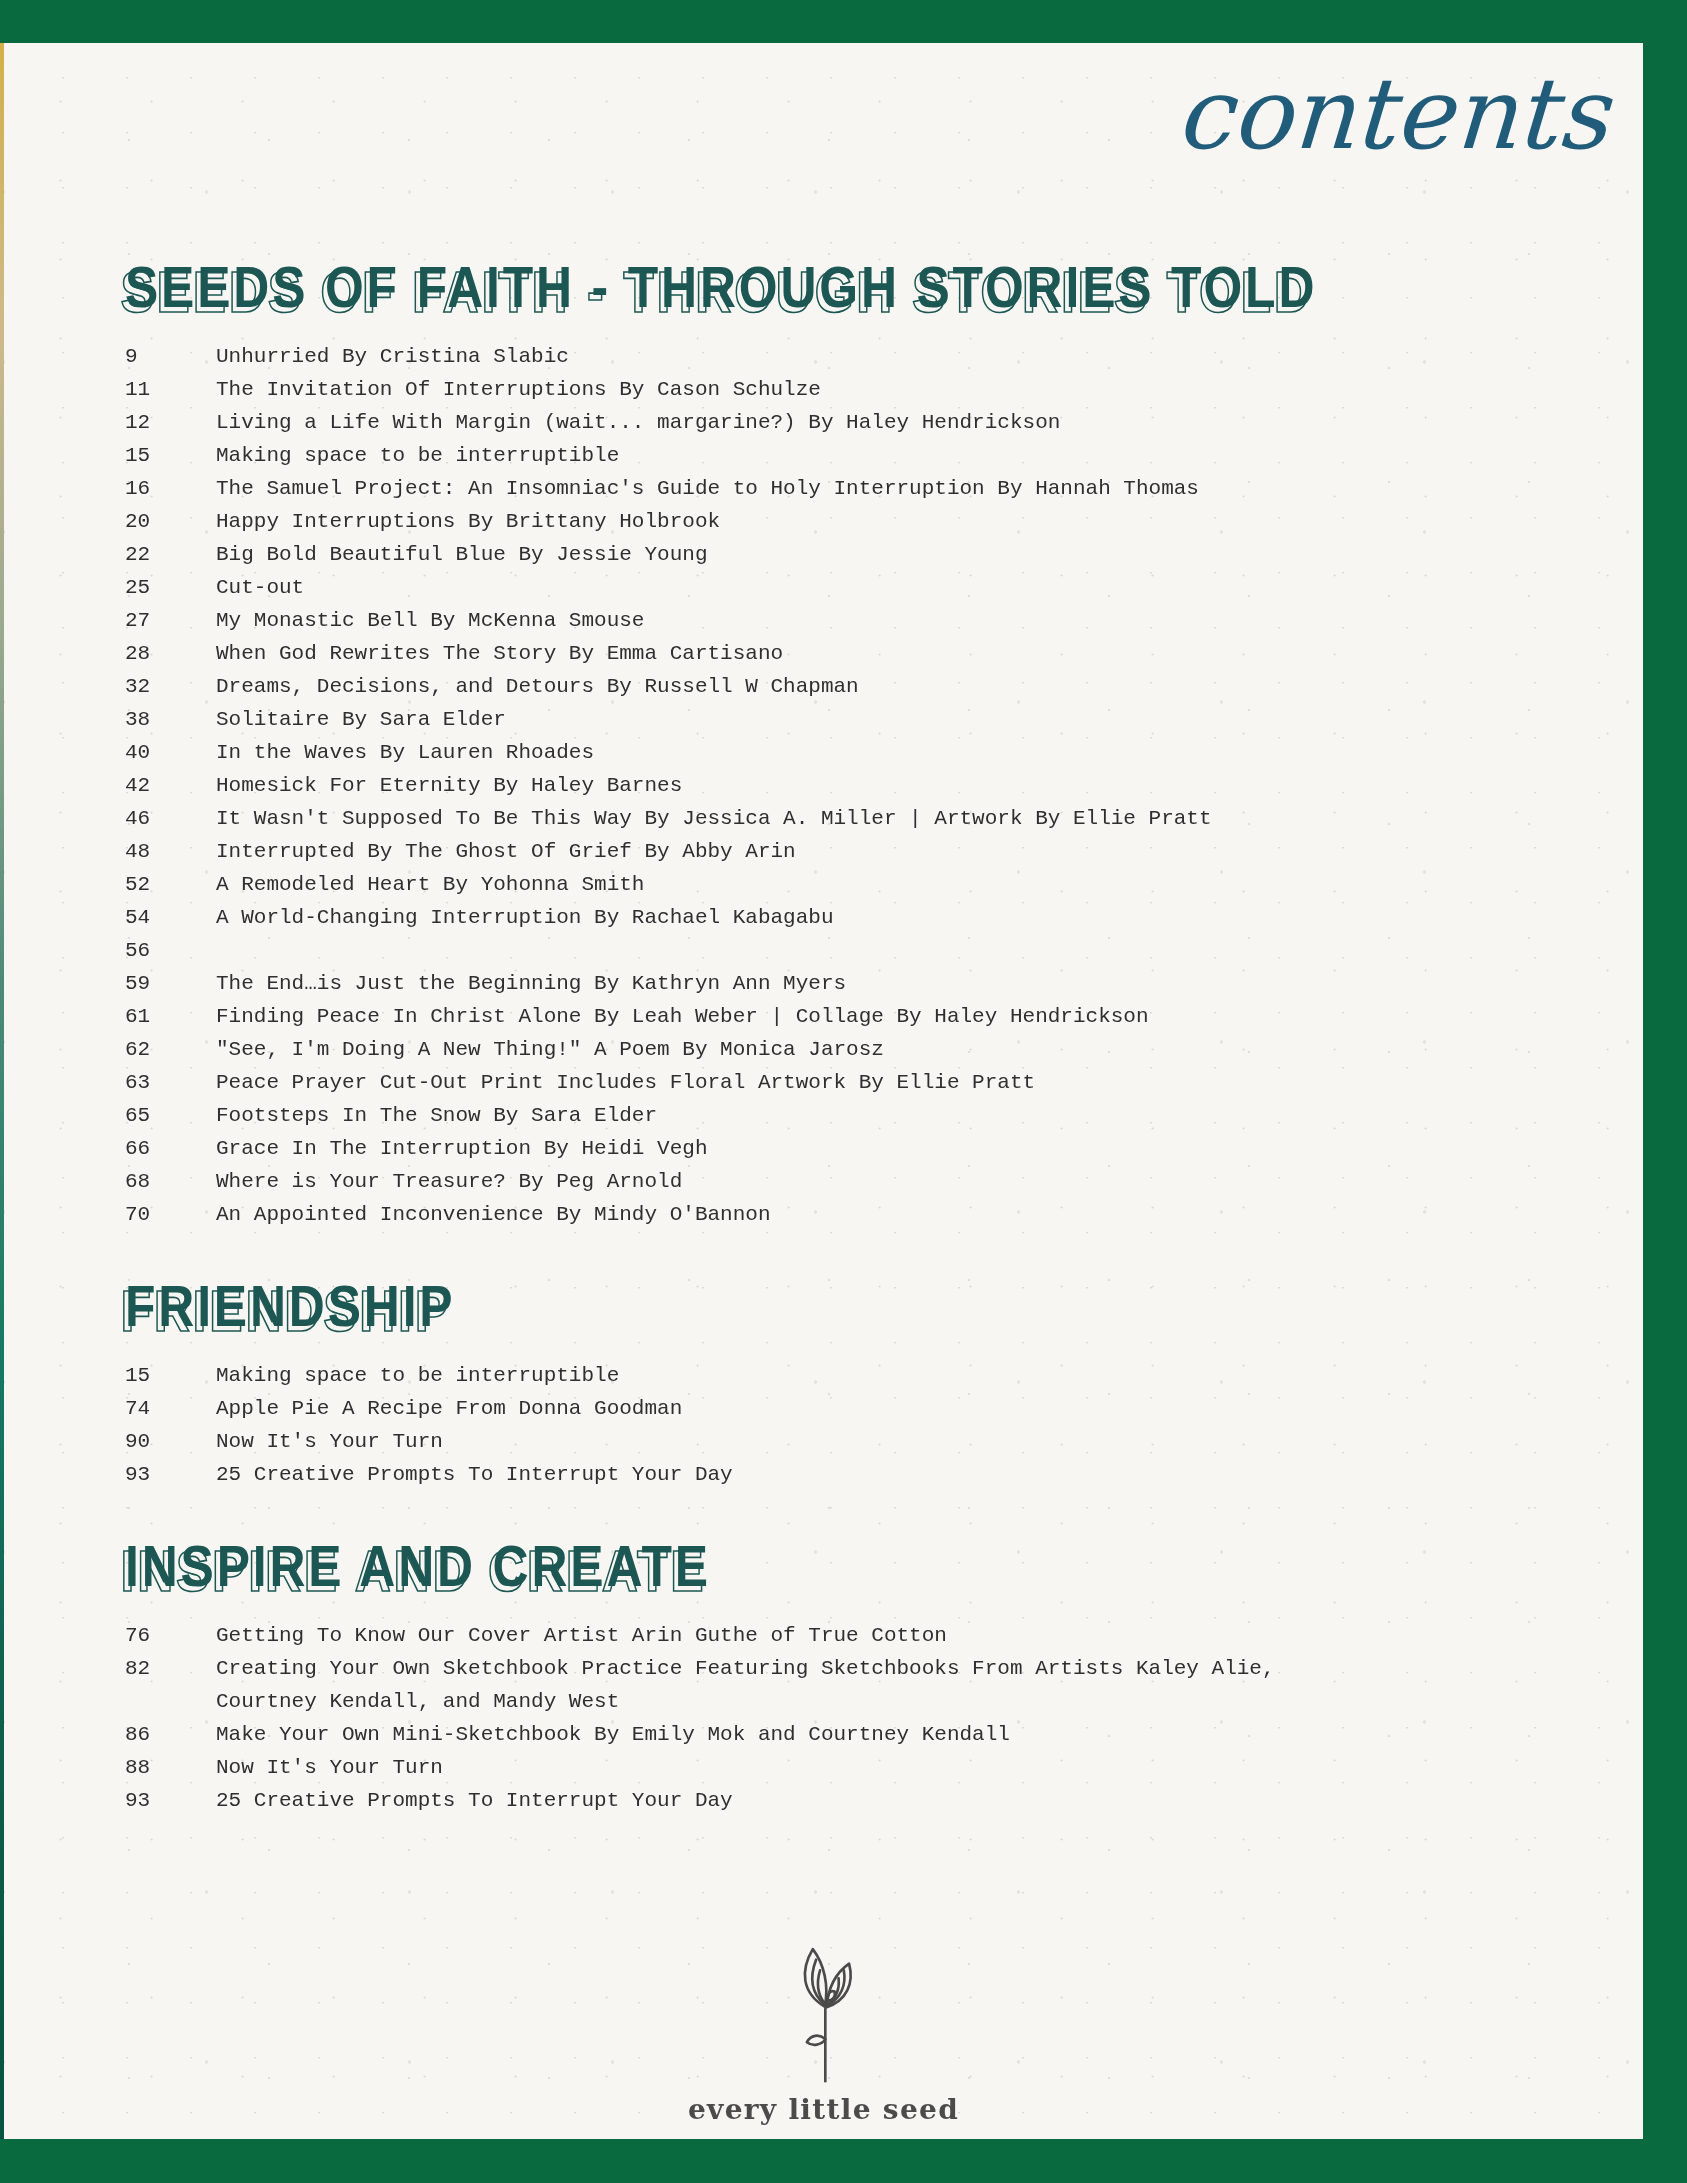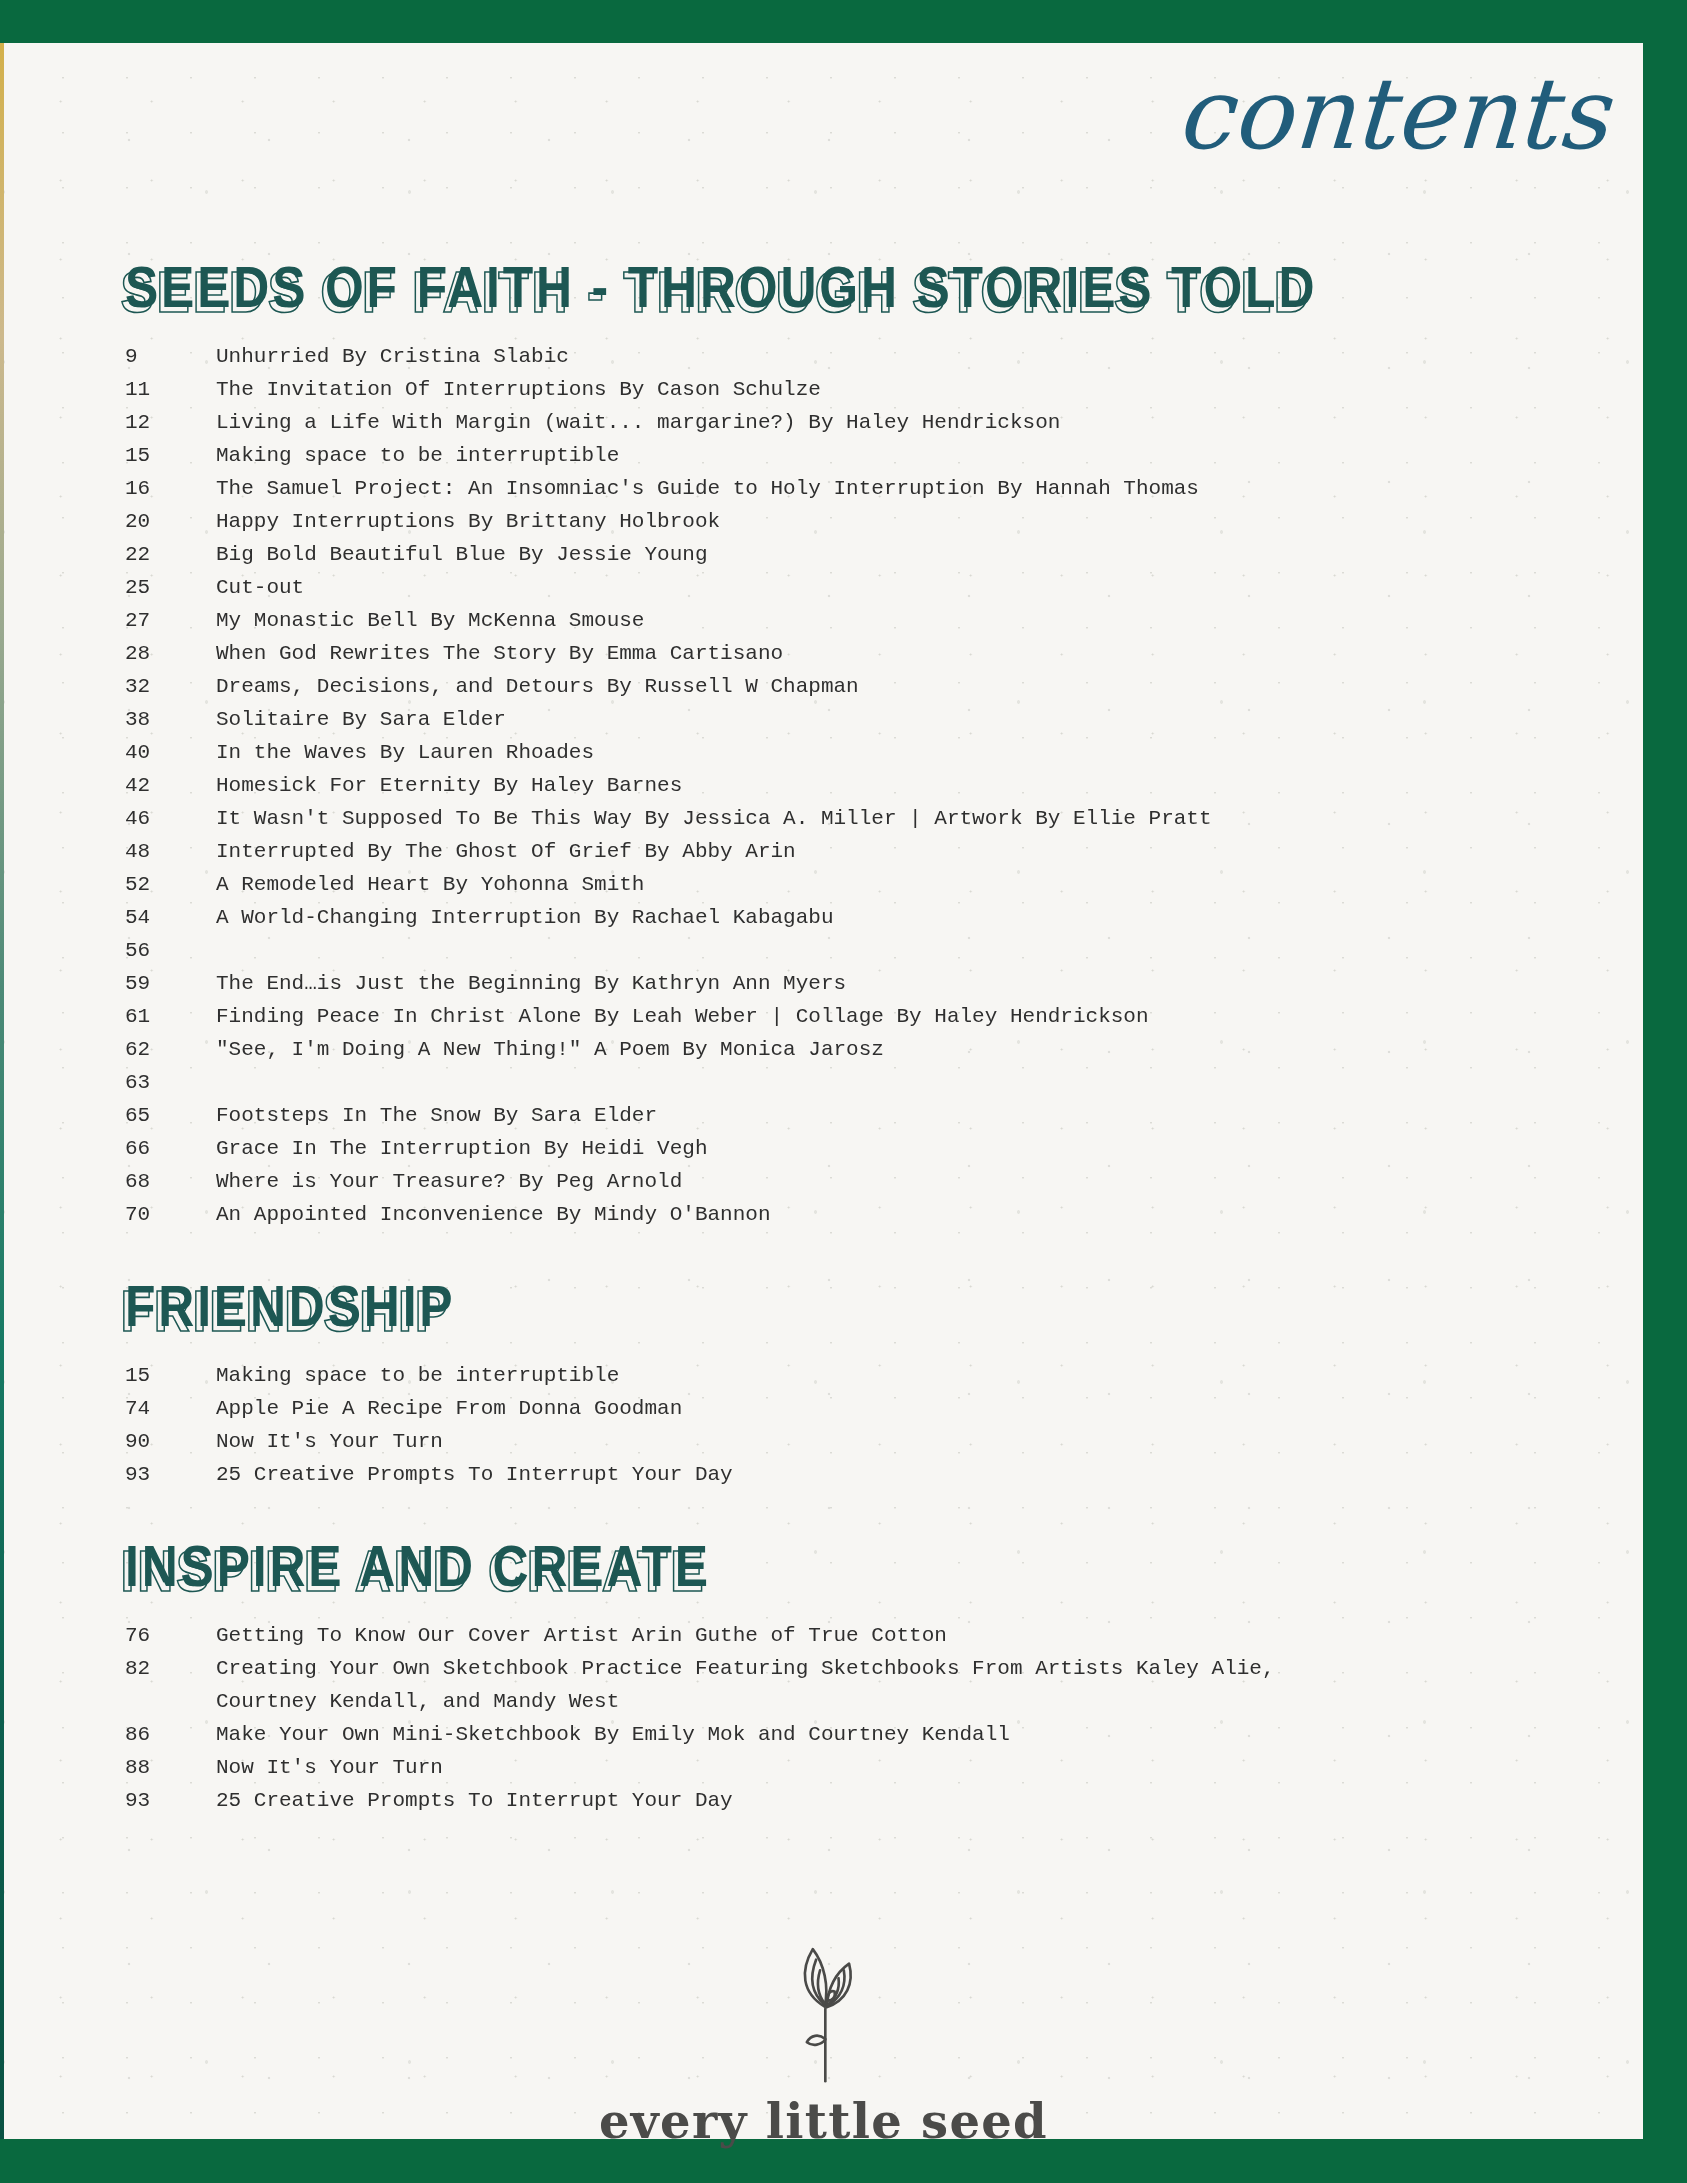--- a/index.html
+++ b/index.html
@@ -64,21 +64,21 @@
   .num{ flex:0 0 91px; }
   .ttl{ max-width:1098px; }
   .logo-block{
     position:absolute; left:50%; top:1902px; transform:translateX(-50%);
     text-align:center; width:794px;
   }
   .flower{ display:block; margin:0 auto; }
   .wordmark{
     margin-top:9.3px;
     font-family:"DejaVu Serif", serif;
-    font-weight:700; font-size:48px; letter-spacing:1.3px;
+    font-weight:700; font-size:28px; letter-spacing:1.3px;
     color:#4b4b49;
   }
 </style>
 </head>
 <body>
 
 <div class="edge-strip"></div>
 
 <div class="page">
 
@@ -168,20 +168,21 @@
           <div class="entry">
             <span class="num">61</span>
             <span class="ttl">Finding Peace In Christ Alone By Leah Weber | Collage By Haley Hendrickson</span>
           </div>
           <div class="entry">
             <span class="num">62</span>
             <span class="ttl">"See, I'm Doing A New Thing!" A Poem By Monica Jarosz</span>
           </div>
           <div class="entry">
             <span class="num">63</span>
+            <span class="ttl">Peace Prayer Cut-Out Print Includes Floral Artwork By Ellie Pratt</span>
           </div>
           <div class="entry">
             <span class="num">65</span>
             <span class="ttl">Footsteps In The Snow By Sara Elder</span>
           </div>
           <div class="entry">
             <span class="num">66</span>
             <span class="ttl">Grace In The Interruption By Heidi Vegh</span>
           </div>
           <div class="entry">

